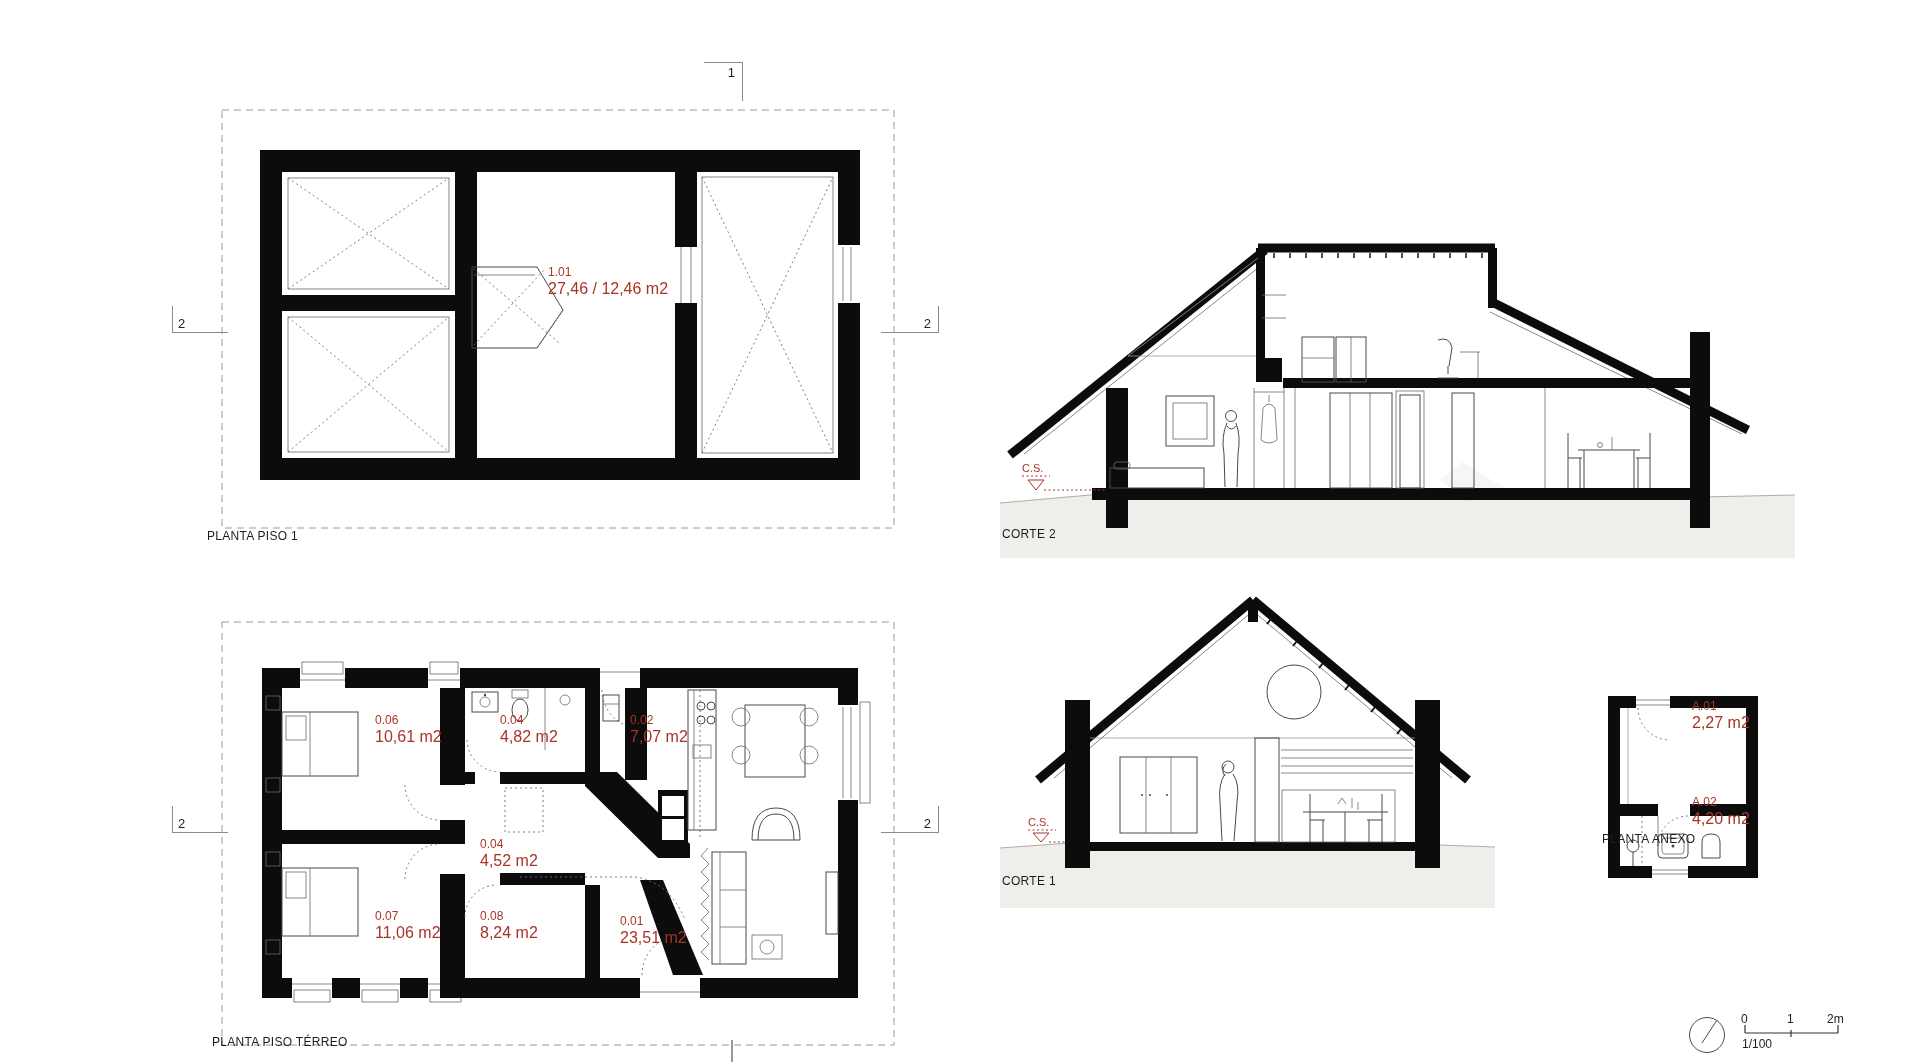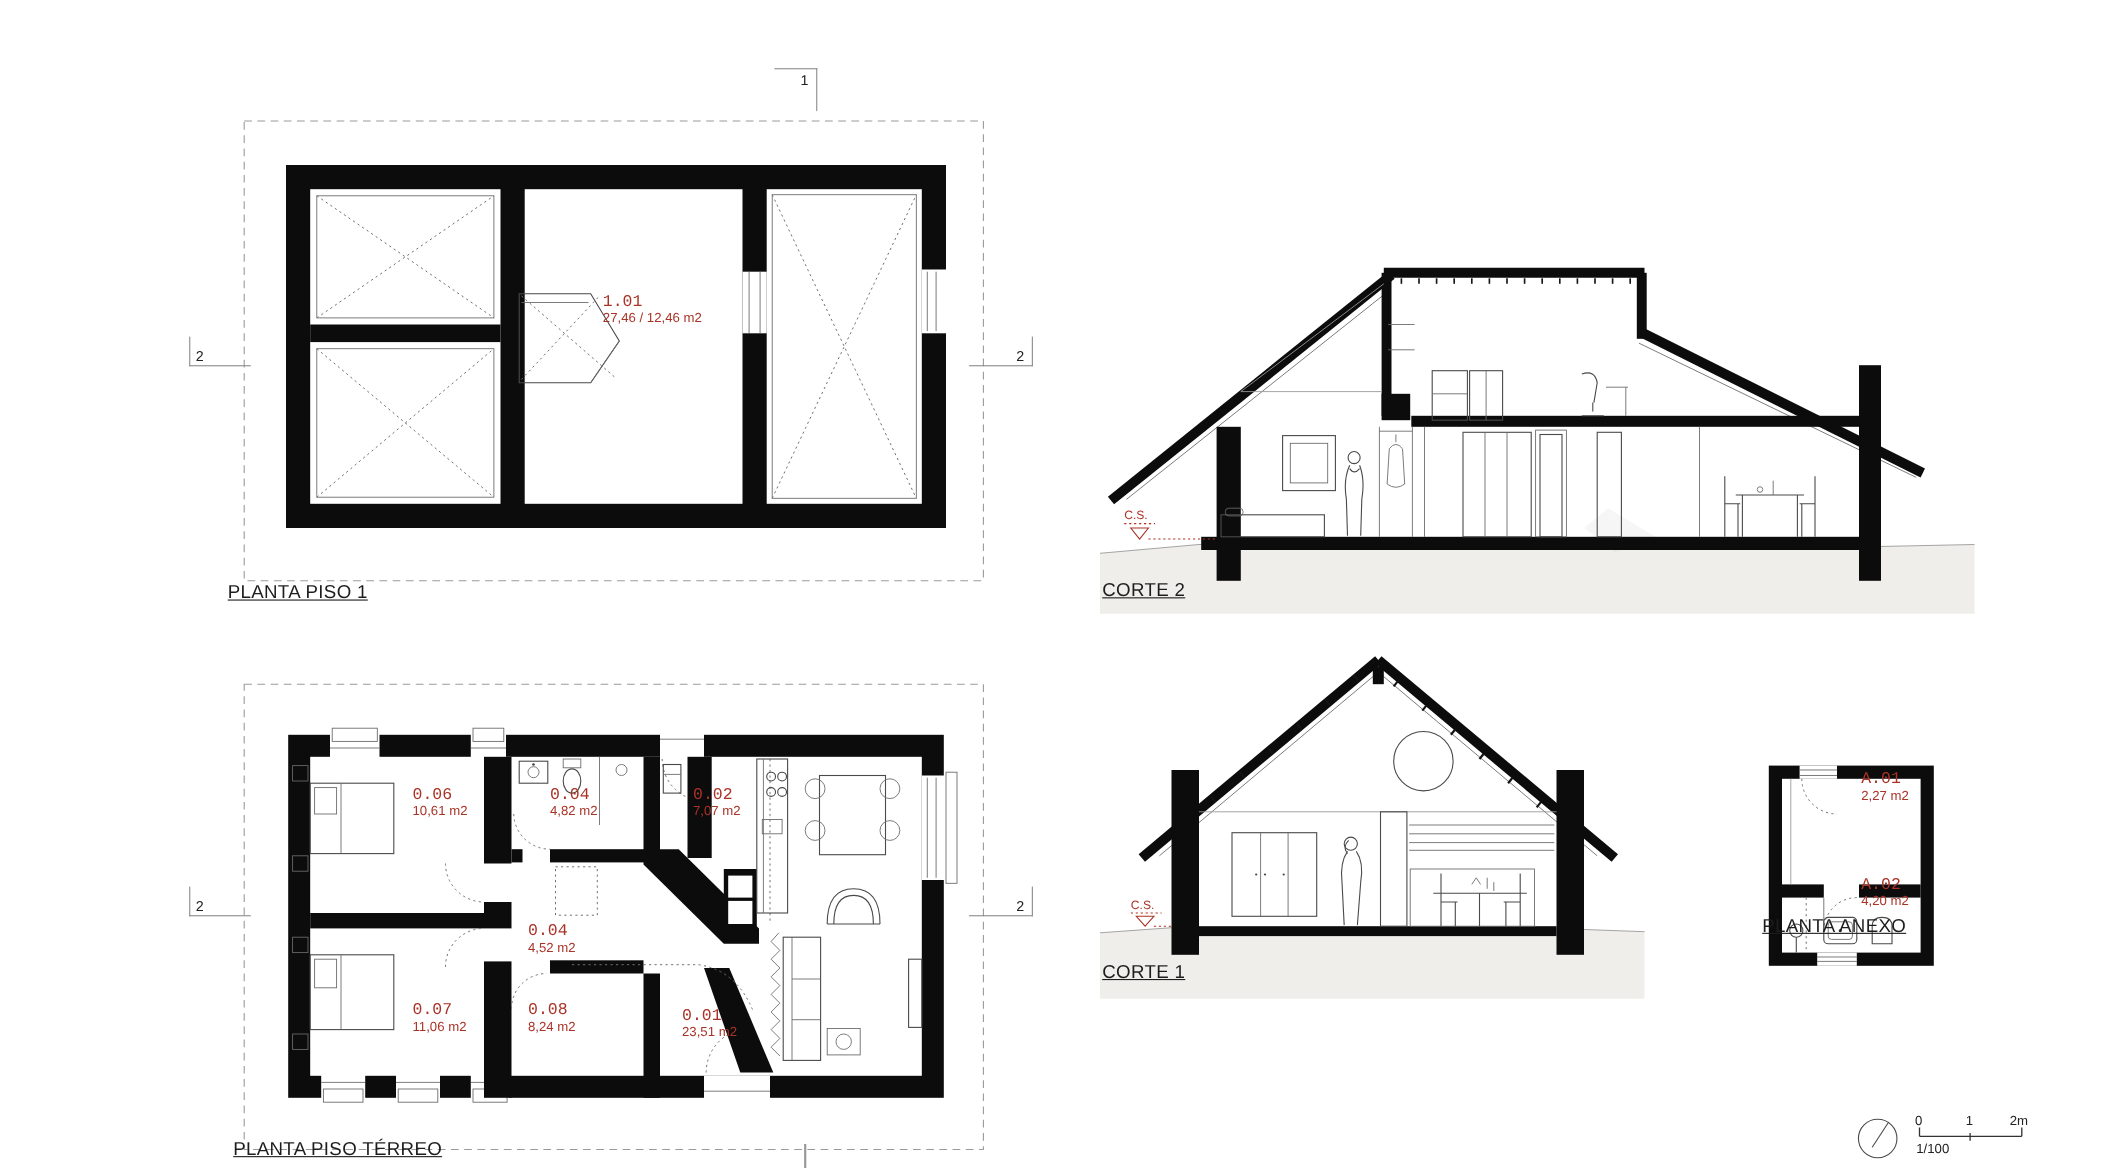--- a/index.html
+++ b/index.html
@@ -1,22 +1,22 @@
 <!DOCTYPE html>
 <html><head>
 <meta charset="utf-8">
 <style>
   html,body{margin:0;padding:0;background:#ffffff;}
   body{width:1920px;height:1062px;position:relative;overflow:hidden;
        font-family:"Liberation Sans", sans-serif;color:#1c1c1c;}
   .abs{position:absolute;}
-  .title{position:absolute;font-size:17px;color:#1d1d1d;letter-spacing:.3px;white-space:nowrap;text-decoration:underline;}
+  .title{position:absolute;font-size:12px;color:#1d1d1d;letter-spacing:.3px;white-space:nowrap;}
   .room-label{position:absolute;color:#aa3327;line-height:1.15;white-space:nowrap;}
-  .room-label .rid{font-size:15px;font-family:Liberation Mono, monospace;}
-  .room-label .rarea{font-size:12px;}
+  .room-label .rid{font-size:12px;}
+  .room-label .rarea{font-size:16px;}
   .marker{position:absolute;font-size:13px;color:#222;display:flex;}
   .marker.tl{border-top:1.2px solid #8a8a8a;border-right:1.2px solid #8a8a8a;
              justify-content:flex-end;align-items:flex-start;padding:2px 7px 0 0;}
   .marker.bl{border-left:1.2px solid #8a8a8a;border-bottom:1.2px solid #8a8a8a;
              align-items:flex-end;padding:0 0 1px 5px;}
   .marker.br{border-right:1.2px solid #8a8a8a;border-bottom:1.2px solid #8a8a8a;
              justify-content:flex-end;align-items:flex-end;padding:0 7px 1px 0;}
   .secline{position:absolute;background:#999;}
   .scale-label{position:absolute;font-size:12px;color:#222;white-space:nowrap;}
   svg{position:absolute;overflow:visible;}

